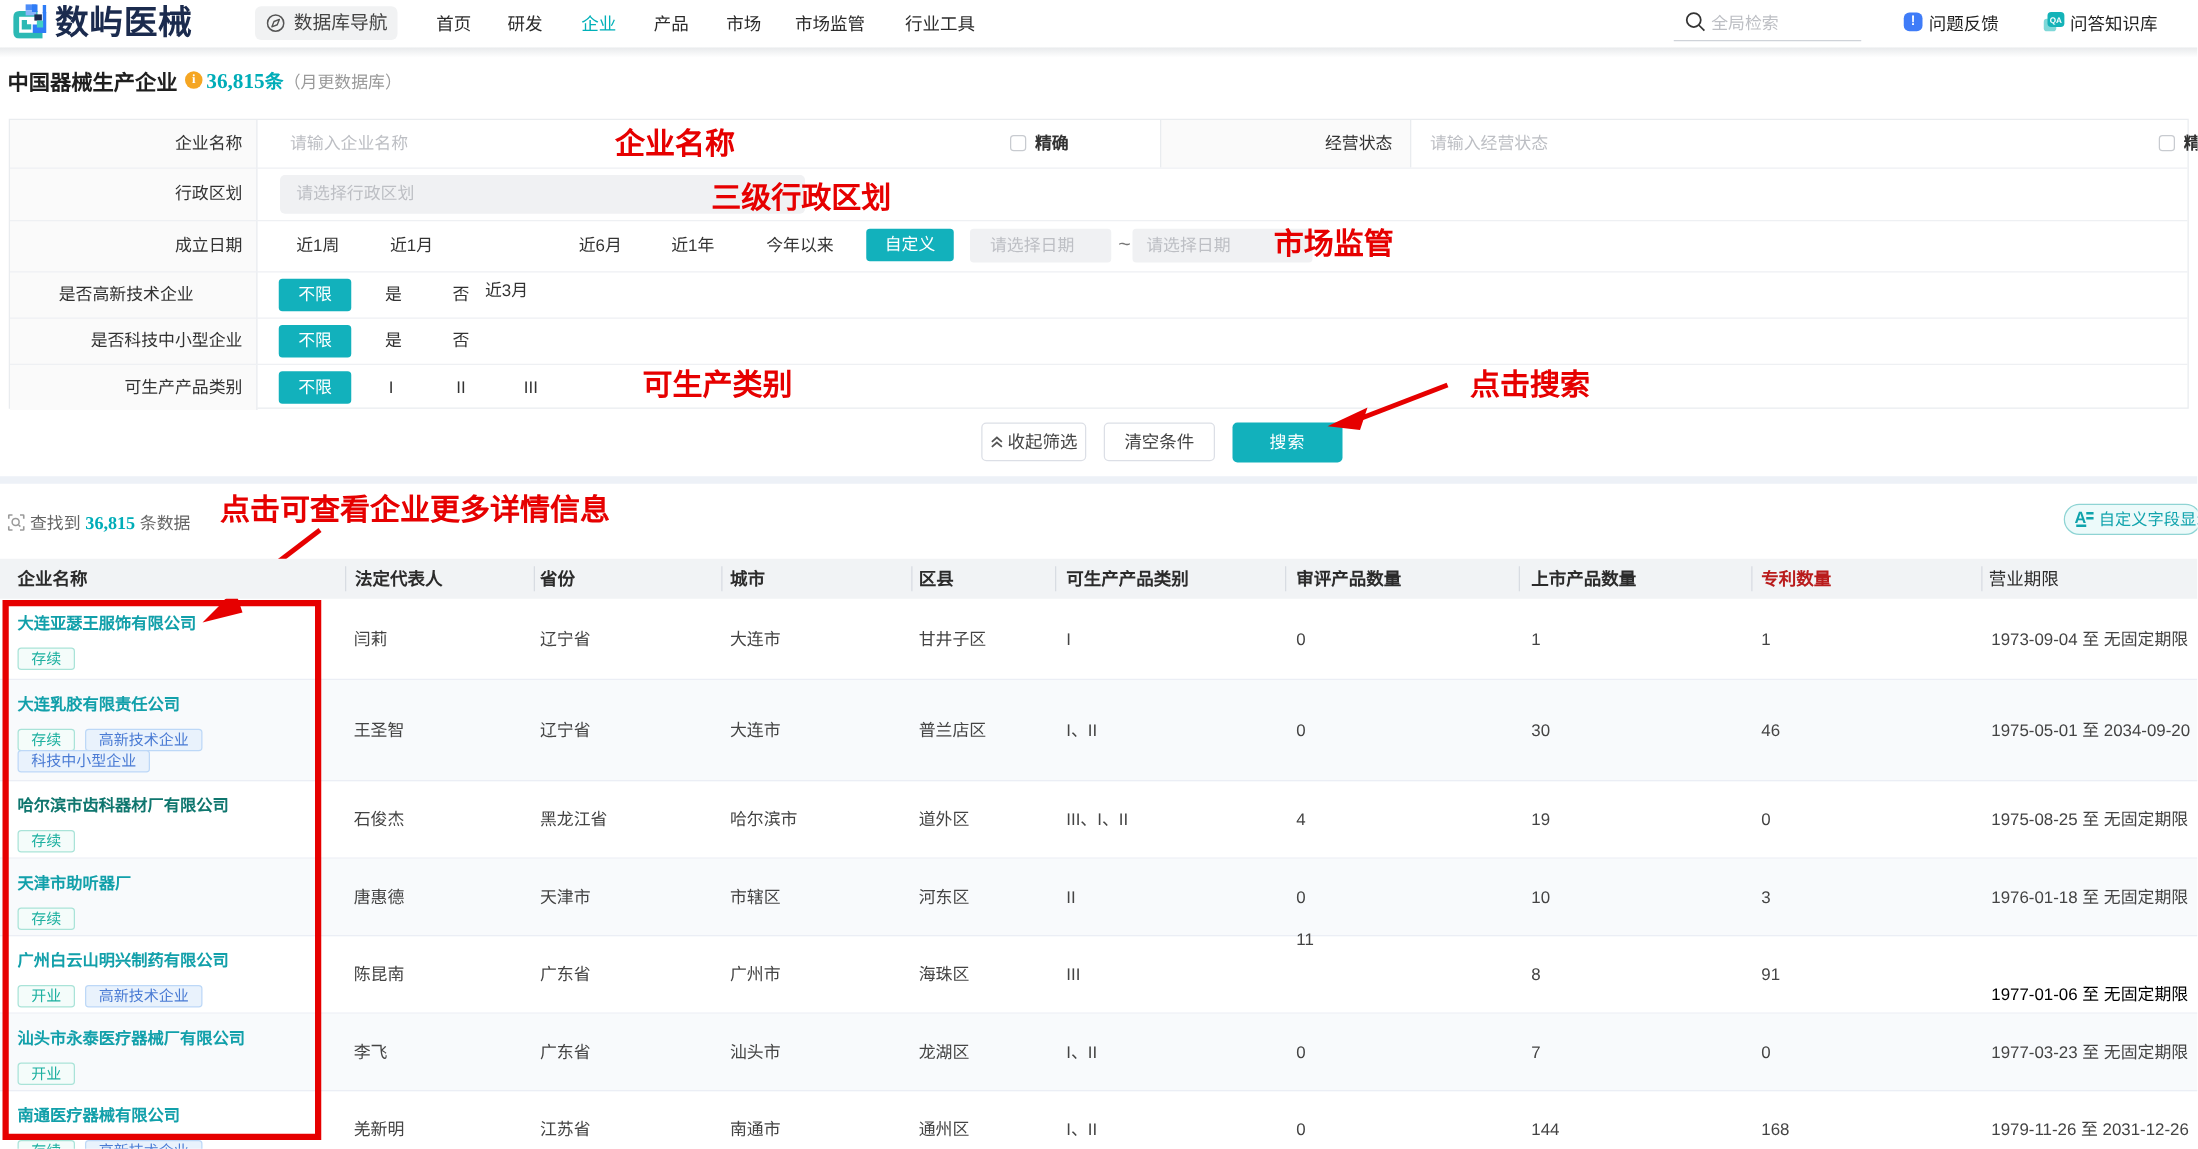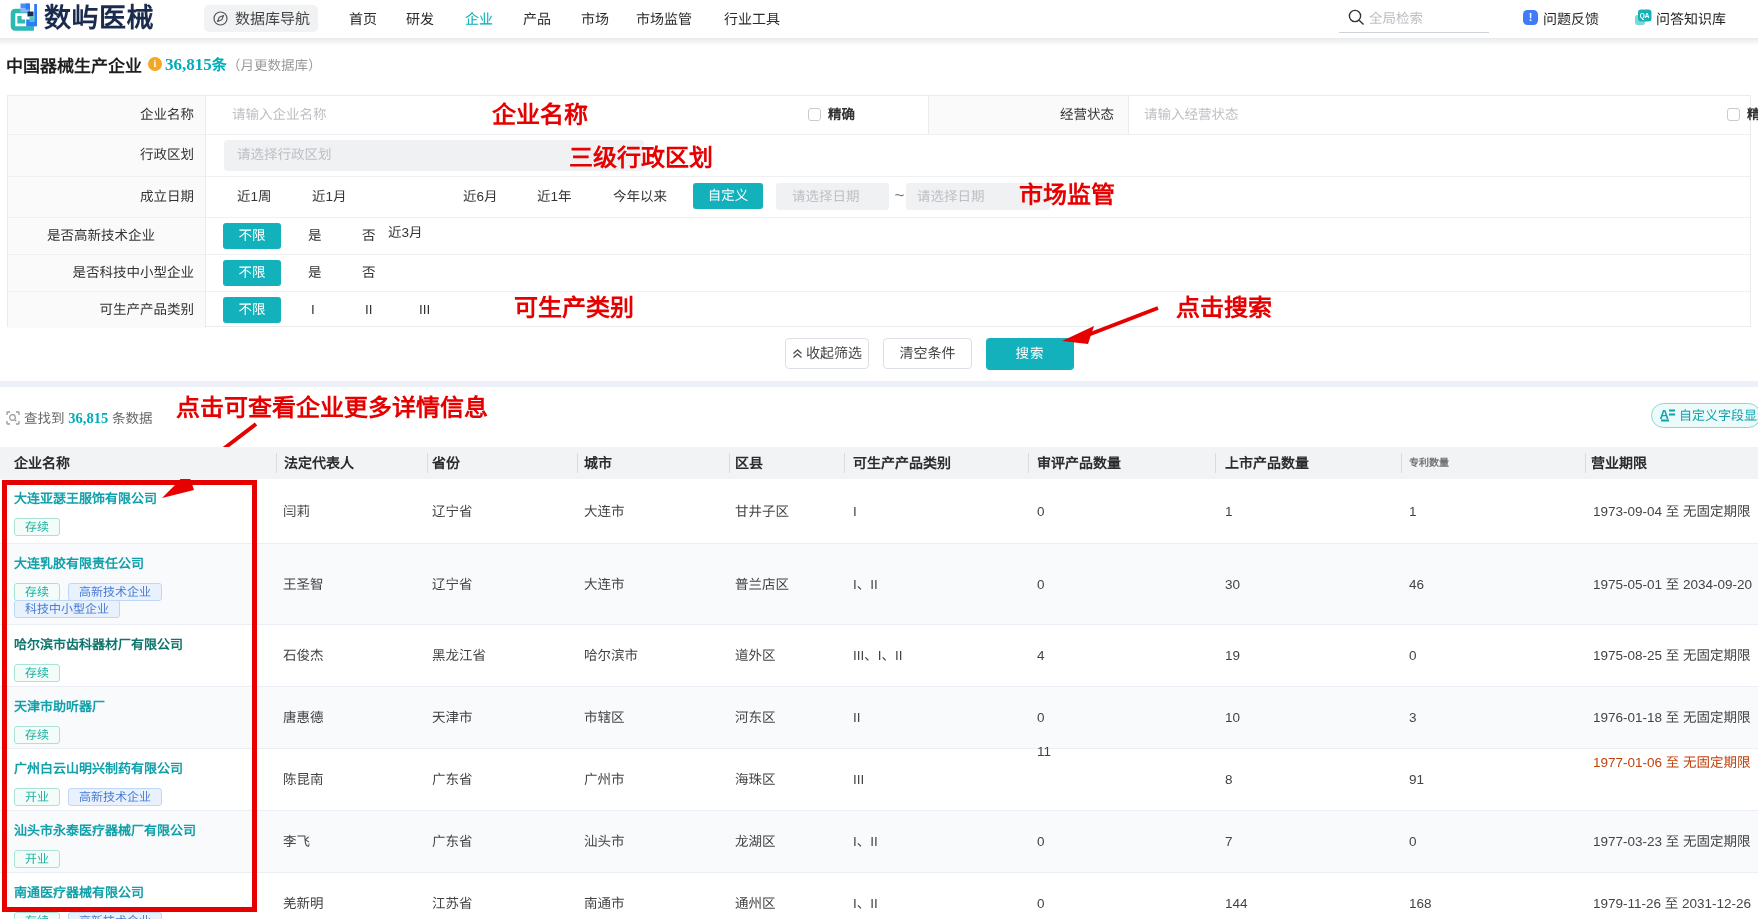--- a/index.html
+++ b/index.html
@@ -175,22 +175,22 @@
 
   <div class="abs" id="thead" style="left:0;top:447px;width:1758px;height:32px;background:#f1f3f5;"></div>
   <div class="abs" style="left:14px;top:447px;line-height:32px;font-size:14px;font-weight:bold;color:#2b2b2b;">企业名称</div>
   <div class="abs" style="left:284px;top:447px;line-height:32px;font-size:14px;font-weight:bold;color:#2b2b2b;">法定代表人</div>
   <div class="abs" style="left:432px;top:447px;line-height:32px;font-size:14px;font-weight:bold;color:#2b2b2b;">省份</div>
   <div class="abs" style="left:584px;top:447px;line-height:32px;font-size:14px;font-weight:bold;color:#2b2b2b;">城市</div>
   <div class="abs" style="left:735px;top:447px;line-height:32px;font-size:14px;font-weight:bold;color:#2b2b2b;">区县</div>
   <div class="abs" style="left:853px;top:447px;line-height:32px;font-size:14px;font-weight:bold;color:#2b2b2b;">可生产产品类别</div>
   <div class="abs" style="left:1037px;top:447px;line-height:32px;font-size:14px;font-weight:bold;color:#2b2b2b;">审评产品数量</div>
   <div class="abs" style="left:1225px;top:447px;line-height:32px;font-size:14px;font-weight:bold;color:#2b2b2b;">上市产品数量</div>
-  <div class="abs" style="left:1409px;top:447px;line-height:32px;font-size:10px;font-weight:bold;color:#737373;">专利数量</div>
-  <div class="abs" style="left:1591px;top:447px;line-height:32px;font-size:14px;font-weight:bold;color:#2b2b2b;">营业期限</div>
+  <div class="abs" style="left:1409px;top:447px;line-height:32px;font-size:14px;font-weight:bold;color:#b91c1c;">专利数量</div>
+  <div class="abs" style="left:1591px;top:447px;line-height:32px;font-size:14px;font-weight:normal;color:#2b2b2b;">营业期限</div>
   <div id="theadlines">
       <div class="abs" style="left:276px;top:453px;width:1px;height:20px;background:#d8dce2;"></div>
       <div class="abs" style="left:427px;top:453px;width:1px;height:20px;background:#d8dce2;"></div>
       <div class="abs" style="left:577px;top:453px;width:1px;height:20px;background:#d8dce2;"></div>
       <div class="abs" style="left:729px;top:453px;width:1px;height:20px;background:#d8dce2;"></div>
       <div class="abs" style="left:844px;top:453px;width:1px;height:20px;background:#d8dce2;"></div>
       <div class="abs" style="left:1028px;top:453px;width:1px;height:20px;background:#d8dce2;"></div>
       <div class="abs" style="left:1215px;top:453px;width:1px;height:20px;background:#d8dce2;"></div>
       <div class="abs" style="left:1401px;top:453px;width:1px;height:20px;background:#d8dce2;"></div>
       <div class="abs" style="left:1585px;top:453px;width:1px;height:20px;background:#d8dce2;"></div>
@@ -250,21 +250,21 @@
       <div class="abs" style="left:14px;top:758px;font-size:13px;font-weight:bold;color:#12a0aa;">广州白云山明兴制药有限公司</div>
       <div class="abs" style="left:14px;top:788px;white-space:nowrap;"><span class="tag tag-green">开业</span><span class="tag tag-blue">高新技术企业</span></div>
       <div class="abs" style="left:283px;top:770px;line-height:20px;font-size:13.5px;color:#444;white-space:nowrap;">陈昆南</div>
       <div class="abs" style="left:432px;top:770px;line-height:20px;font-size:13.5px;color:#444;white-space:nowrap;">广东省</div>
       <div class="abs" style="left:584px;top:770px;line-height:20px;font-size:13.5px;color:#444;white-space:nowrap;">广州市</div>
       <div class="abs" style="left:735px;top:770px;line-height:20px;font-size:13.5px;color:#444;white-space:nowrap;">海珠区</div>
       <div class="abs" style="left:853px;top:770px;line-height:20px;font-size:13.5px;color:#444;white-space:nowrap;">III</div>
       <div class="abs" style="left:1037px;top:742px;line-height:20px;font-size:13.5px;color:#444;white-space:nowrap;">11</div>
       <div class="abs" style="left:1225px;top:770px;line-height:20px;font-size:13.5px;color:#444;white-space:nowrap;">8</div>
       <div class="abs" style="left:1409px;top:770px;line-height:20px;font-size:13.5px;color:#444;white-space:nowrap;">91</div>
-      <div class="abs" style="left:1593px;top:753px;line-height:20px;font-size:13.5px;color:#c2410c;white-space:nowrap;">1977-01-06 至 无固定期限</div>
+      <div class="abs" style="left:1593px;top:786px;line-height:20px;font-size:13.5px;color:#000000;white-space:nowrap;">1977-01-06 至 无固定期限</div>
       <div class="abs" style="left:0;top:811px;width:1758px;height:62px;background:#f8fafc;border-bottom:1px solid #ebeef5;"></div>
       <div class="abs" style="left:14px;top:820px;font-size:13px;font-weight:bold;color:#12a0aa;">汕头市永泰医疗器械厂有限公司</div>
       <div class="abs" style="left:14px;top:850px;white-space:nowrap;"><span class="tag tag-green">开业</span></div>
       <div class="abs" style="left:283px;top:832px;line-height:20px;font-size:13.5px;color:#444;white-space:nowrap;">李飞</div>
       <div class="abs" style="left:432px;top:832px;line-height:20px;font-size:13.5px;color:#444;white-space:nowrap;">广东省</div>
       <div class="abs" style="left:584px;top:832px;line-height:20px;font-size:13.5px;color:#444;white-space:nowrap;">汕头市</div>
       <div class="abs" style="left:735px;top:832px;line-height:20px;font-size:13.5px;color:#444;white-space:nowrap;">龙湖区</div>
       <div class="abs" style="left:853px;top:832px;line-height:20px;font-size:13.5px;color:#444;white-space:nowrap;">I、II</div>
       <div class="abs" style="left:1037px;top:832px;line-height:20px;font-size:13.5px;color:#444;white-space:nowrap;">0</div>
       <div class="abs" style="left:1225px;top:832px;line-height:20px;font-size:13.5px;color:#444;white-space:nowrap;">7</div>

